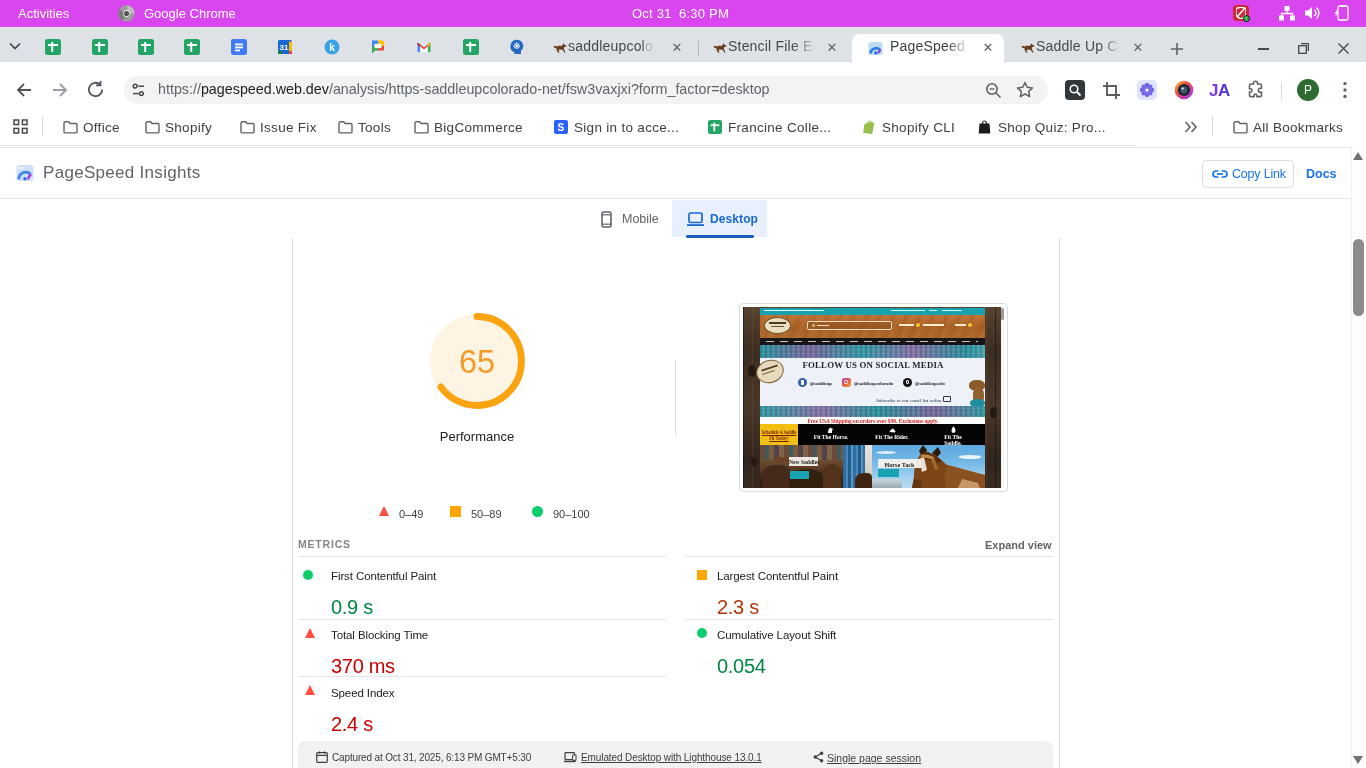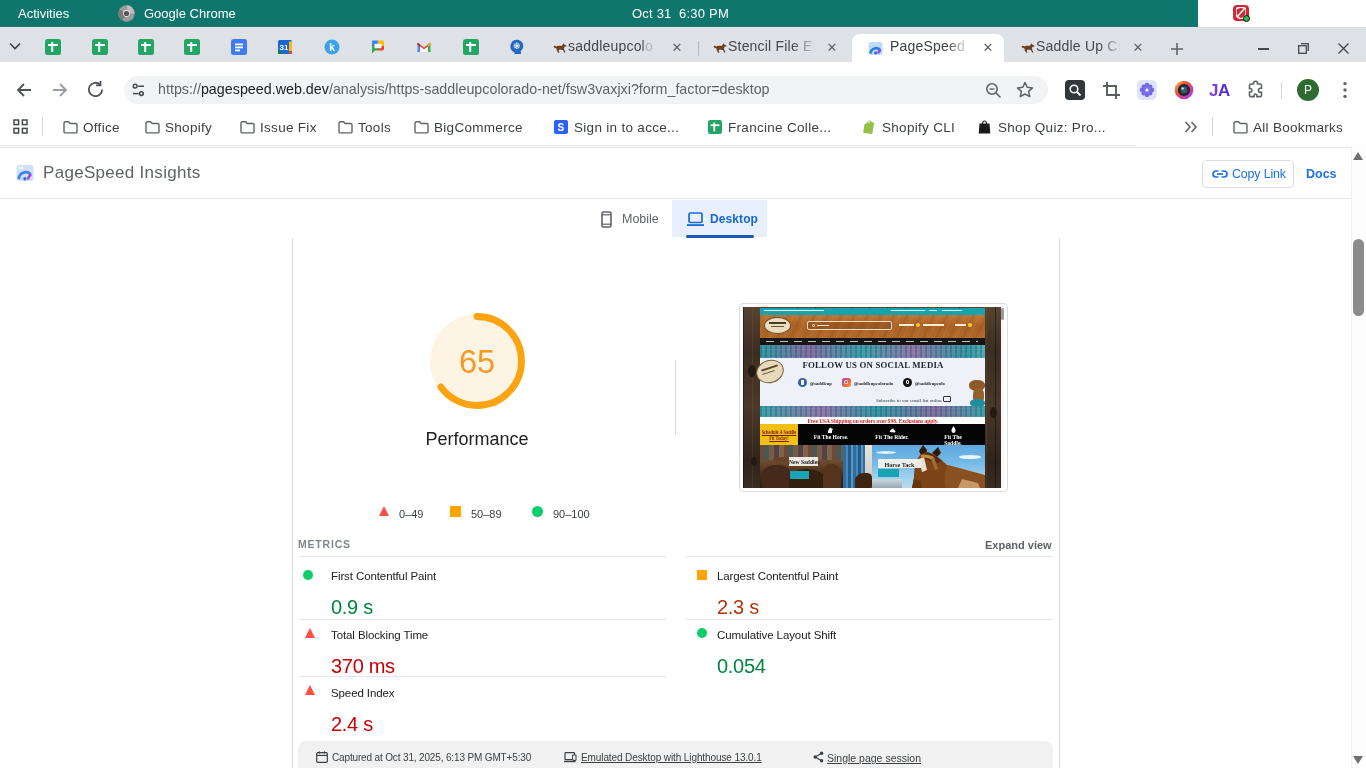--- a/index.html
+++ b/index.html
@@ -1,21 +1,21 @@
 <!DOCTYPE html>
 <html><head>
 <meta charset="utf-8">
 <style>
 * { margin:0; padding:0; box-sizing:border-box; }
 html,body { width:1366px; height:768px; overflow:hidden; font-family:"Liberation Sans", sans-serif; background:#fff; }
 .abs { position:absolute; }
 #stage { position:relative; width:1366px; height:768px; background:#fff; overflow:hidden; }
 
 
-#topbar { left:0; top:0; width:1198px; height:27px; background:#0f766e; color:#fff; font-size:13px; }
+#topbar { left:0; top:0; width:1366px; height:27px; background:#d946ef; color:#fff; font-size:13px; }
 #topbar .act { left:18px; top:6px; }
 #topbar .chromelbl { left:144px; top:6px; }
 #topbar .clock { left:632px; top:6px; letter-spacing:0.2px; }
 
 
 #tabstrip { left:0; top:27px; width:1366px; height:35px; background:#dee1e6; }
 .pintab { top:12px; width:16px; height:16px; }
 .tab { top:7px; height:28px; border-radius:8px 8px 0 0; font-size:14px; color:#45484d; letter-spacing:0.2px; }
 .tab .ttl { position:absolute; left:28px; top:4px; white-space:nowrap; overflow:hidden; -webkit-mask-image:linear-gradient(90deg,#000 70%,transparent 97%); }
 .tabx { position:absolute; top:8px; width:12px; height:12px; color:#5f6368; font-size:13px; line-height:12px; text-align:center; }
@@ -428,21 +428,21 @@
 
   <div class="abs" style="left:292px;top:238px;width:1px;height:530px;background:#dadce0"></div>
   <div class="abs" style="left:1059px;top:238px;width:1px;height:530px;background:#dadce0"></div>
   <div class="abs" style="left:675px;top:360px;width:1px;height:75px;background:#dadce0"></div>
 
   <svg class="abs" style="left:427px;top:311px" width="100" height="100" viewBox="0 0 100 100">
     <circle cx="50" cy="50" r="47" fill="#fef4e4"></circle>
     <circle cx="50" cy="50" r="44.5" fill="none" stroke="#fca311" stroke-width="6.8" stroke-linecap="round" stroke-dasharray="181.7 97.9" transform="rotate(-90 50 50)"></circle>
     <text x="50" y="61.5" font-size="32.5" fill="#f49b27" text-anchor="middle" font-family="Liberation Sans">65</text>
   </svg>
-  <div class="abs" style="left:327px;top:429px;width:300px;text-align:center;font-size:18px;color:#202124">Performance</div>
+  <div class="abs" style="left:327px;top:429px;width:300px;text-align:center;font-size:13px;color:#202124">Performance</div>
 
   <div class="abs" style="left:379px;top:506px;width:0;height:0;border-left:5.5px solid transparent;border-right:5.5px solid transparent;border-bottom:10px solid #ff4e42"></div>
   <div class="abs" style="left:399px;top:508px;font-size:11px;color:#3c4043">0–49</div>
   <div class="abs" style="left:450px;top:506px;width:11px;height:11px;background:#ffa400"></div>
   <div class="abs" style="left:471px;top:508px;font-size:11px;color:#3c4043">50–89</div>
   <div class="abs" style="left:532px;top:506px;width:11px;height:11px;border-radius:50%;background:#0cce6b"></div>
   <div class="abs" style="left:553px;top:508px;font-size:11px;color:#3c4043">90–100</div>
 
   <div id="shot" class="abs">
     <div id="site">

